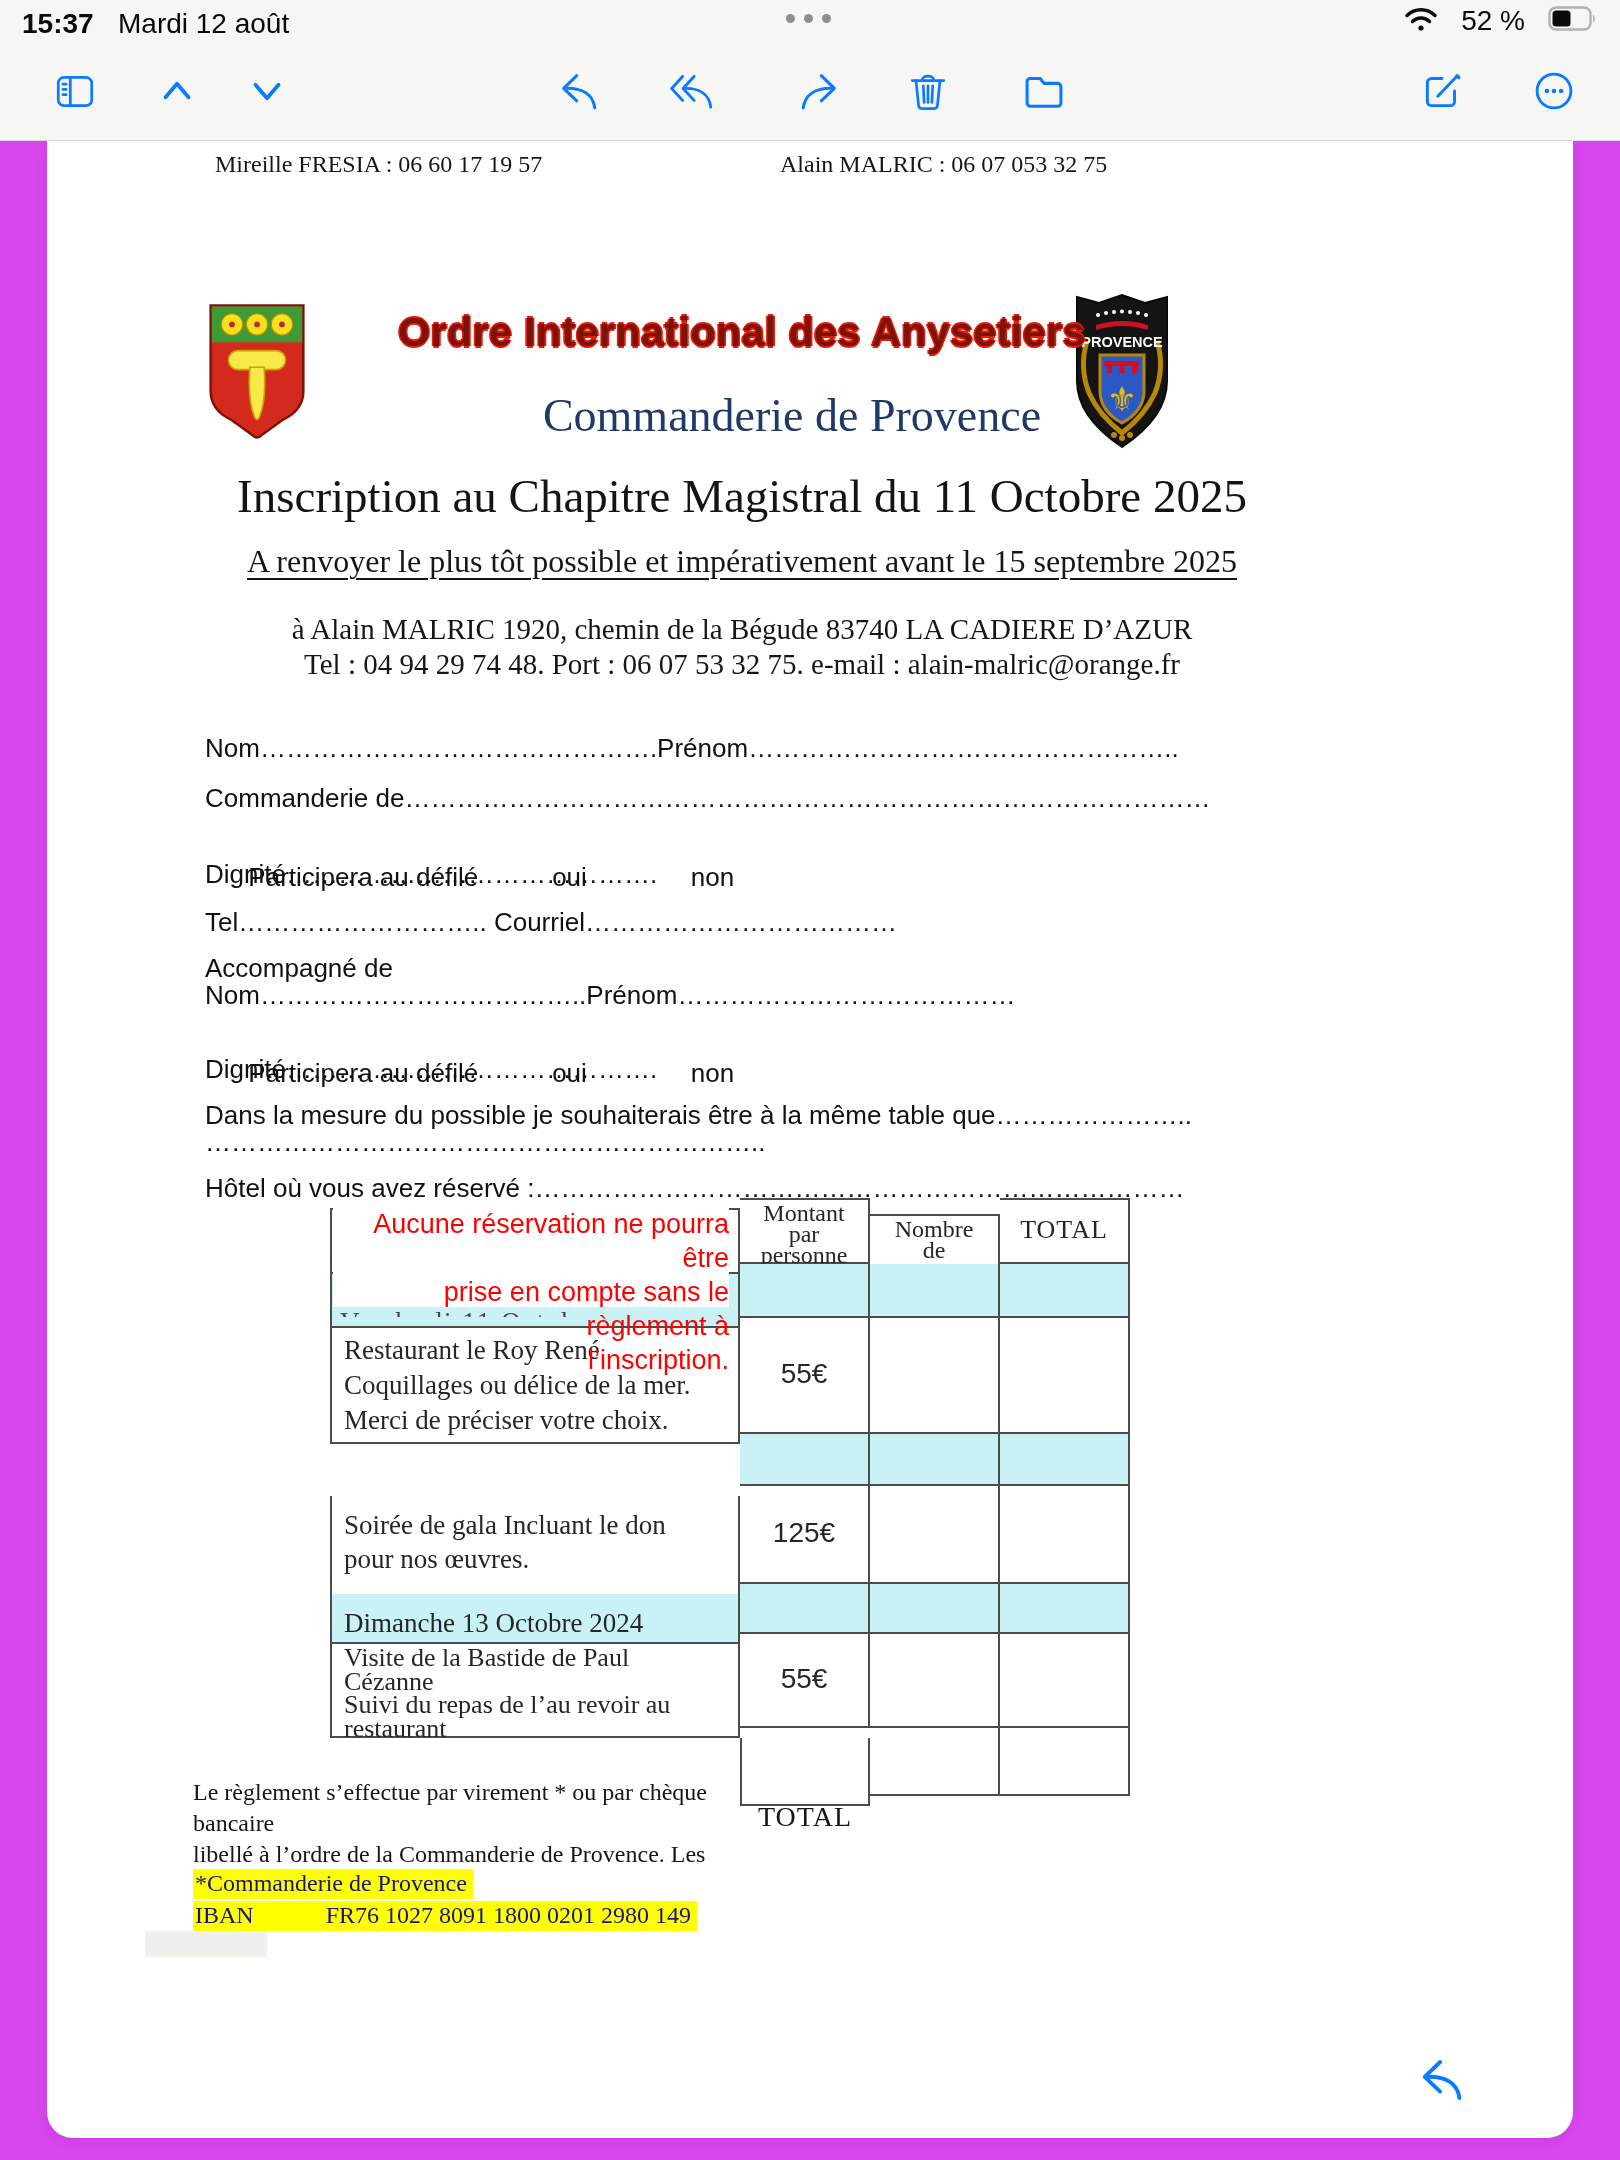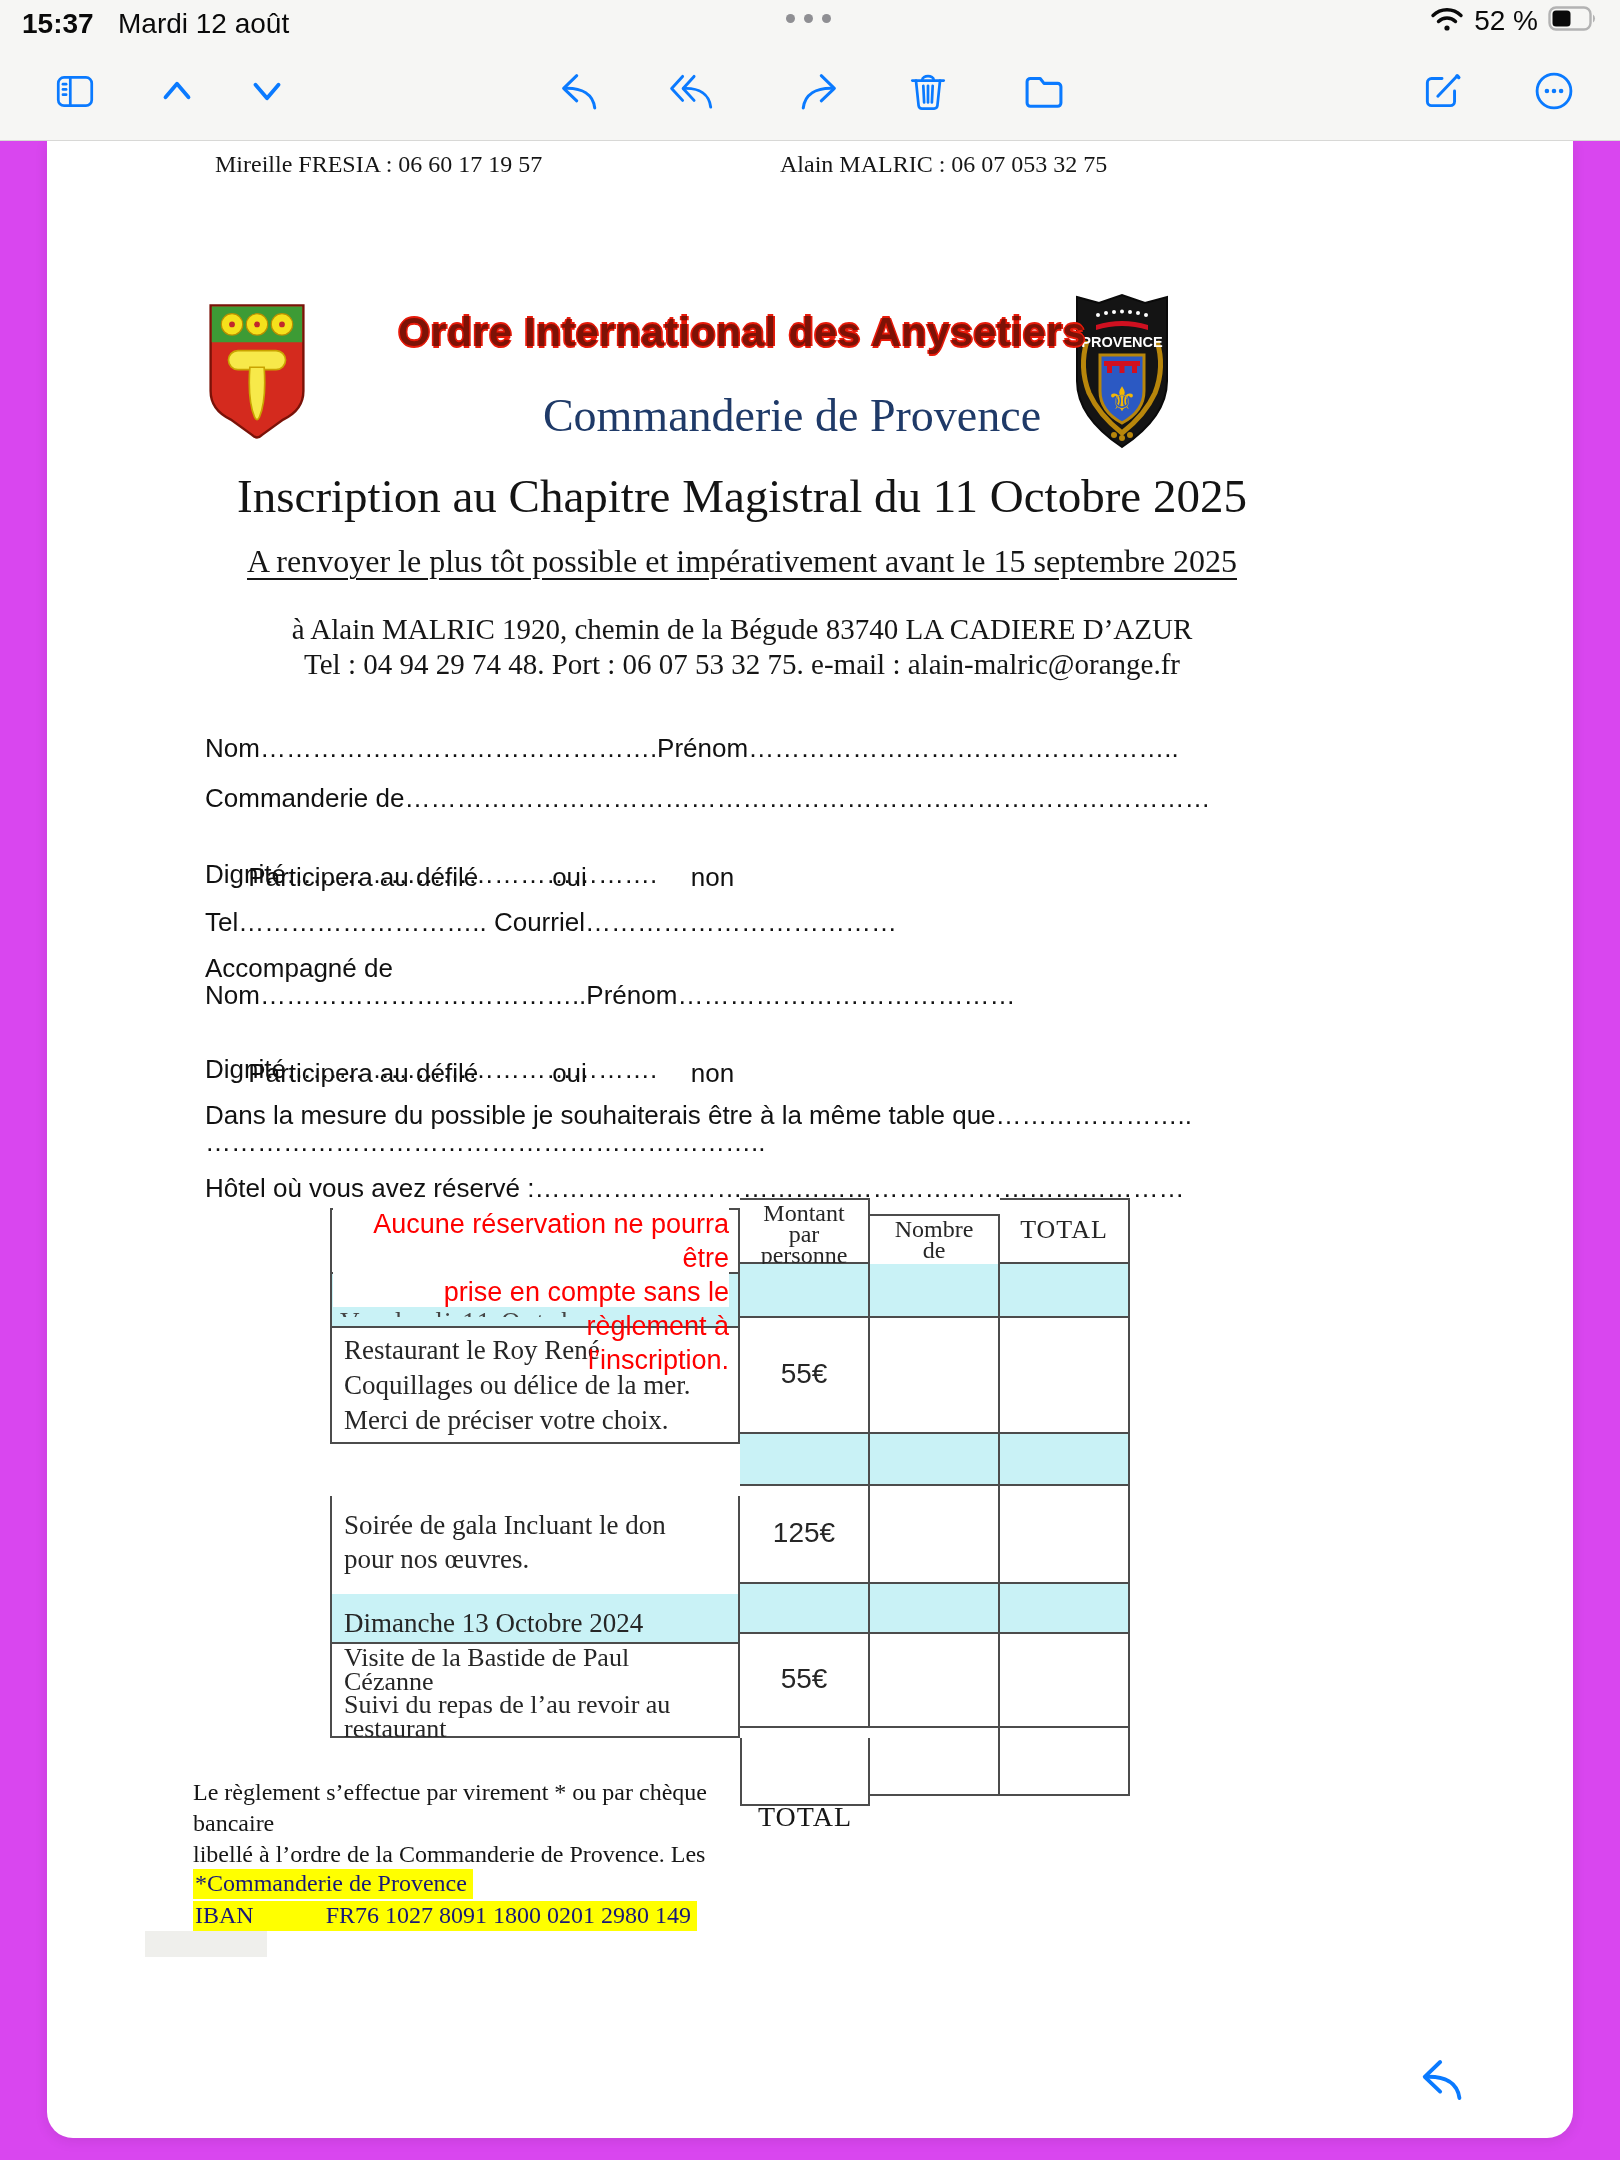--- a/index.html
+++ b/index.html
@@ -5,21 +5,21 @@
   html,body{margin:0;padding:0;}
   .screen{position:relative;width:1620px;height:2160px;background:#d946ef;overflow:hidden;
           font-family:"Liberation Sans",sans-serif;text-decoration:underline;}
   
   .chrome{position:absolute;left:0;top:0;width:1620px;height:140px;background:#f6f6f4;
           border-bottom:1px solid #d8d8d6;z-index:3;}
   .status-time{position:absolute;left:22px;top:8px;font-size:28px;font-weight:700;color:#0a0a0a;}
   .status-date{position:absolute;left:118px;top:8px;font-size:28px;font-weight:500;color:#0a0a0a;}
   .mt-dots{position:absolute;left:786px;top:14px;display:flex;gap:9px;}
   .mt-dots i{width:9px;height:9px;border-radius:50%;background:#8f8f93;}
-  .status-right{position:absolute;right:22px;top:5px;display:flex;align-items:center;gap:10px;}
+  .status-right{position:absolute;right:22px;top:5px;display:flex;align-items:center;gap:23px;}
   .batt-label{font-size:28px;font-weight:500;color:#0a0a0a;}
   .tb-icon{position:absolute;top:66px;width:50px;height:50px;display:flex;align-items:center;justify-content:center;cursor:pointer;}
   .tb-icon svg{stroke:#0a7aff;fill:none;stroke-linecap:round;stroke-linejoin:round;}
   
   .card{position:absolute;left:47px;top:141px;width:1526px;height:1997px;background:#ffffff;
         border-radius:0 0 26px 26px;box-shadow:0 3px 14px rgba(0,0,0,.09);z-index:2;}
   .abs{position:absolute;}
   .serif{font-family:"Liberation Serif",serif;color:#161616;}
   .sans{font-family:"Liberation Sans",sans-serif;color:#111;}
   .center{text-align:center;}

